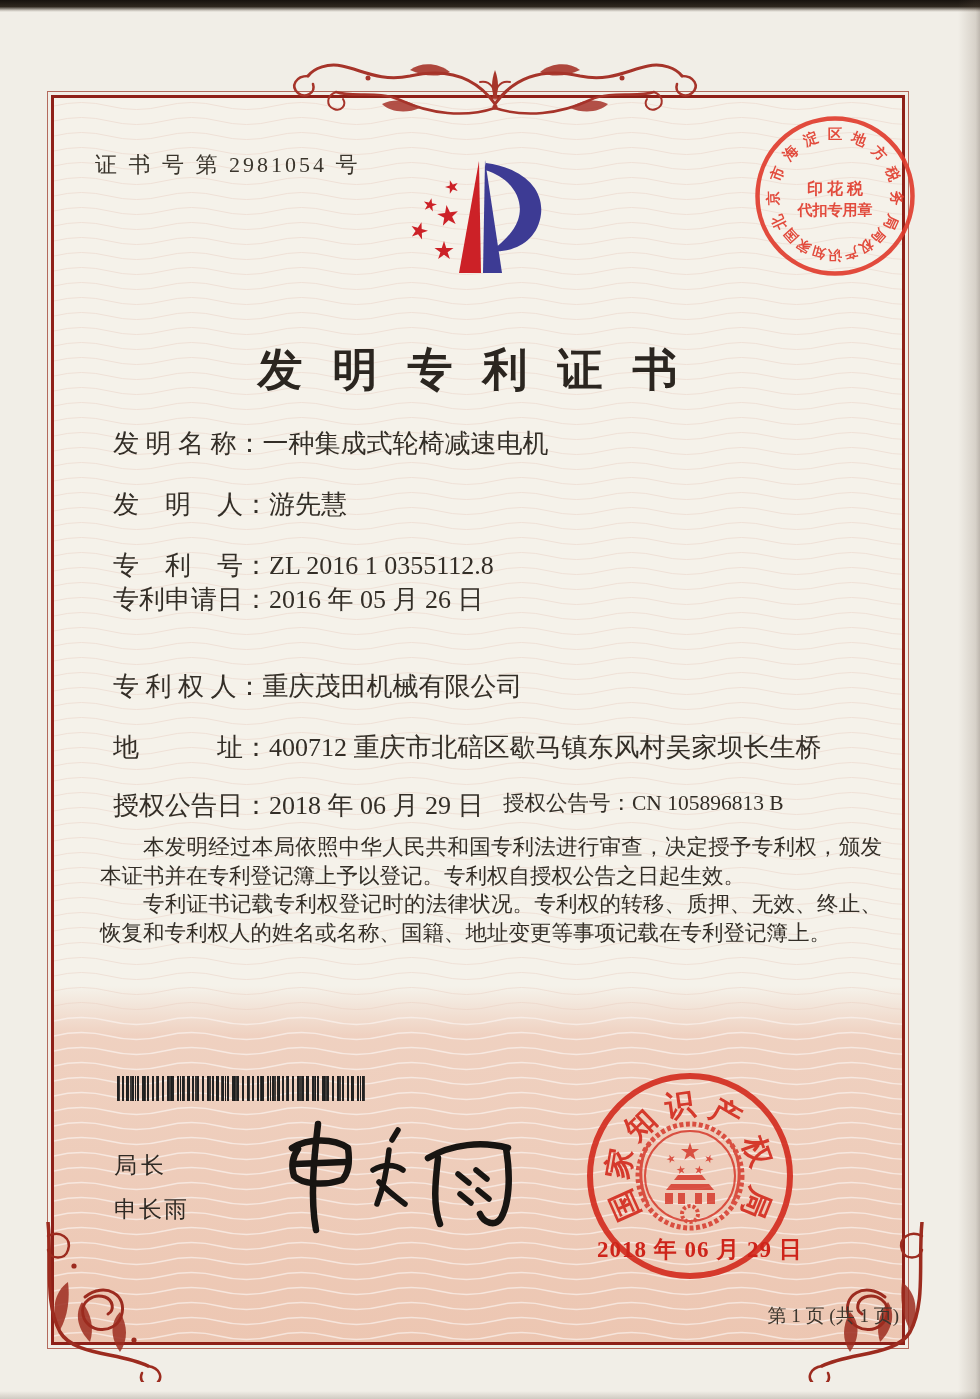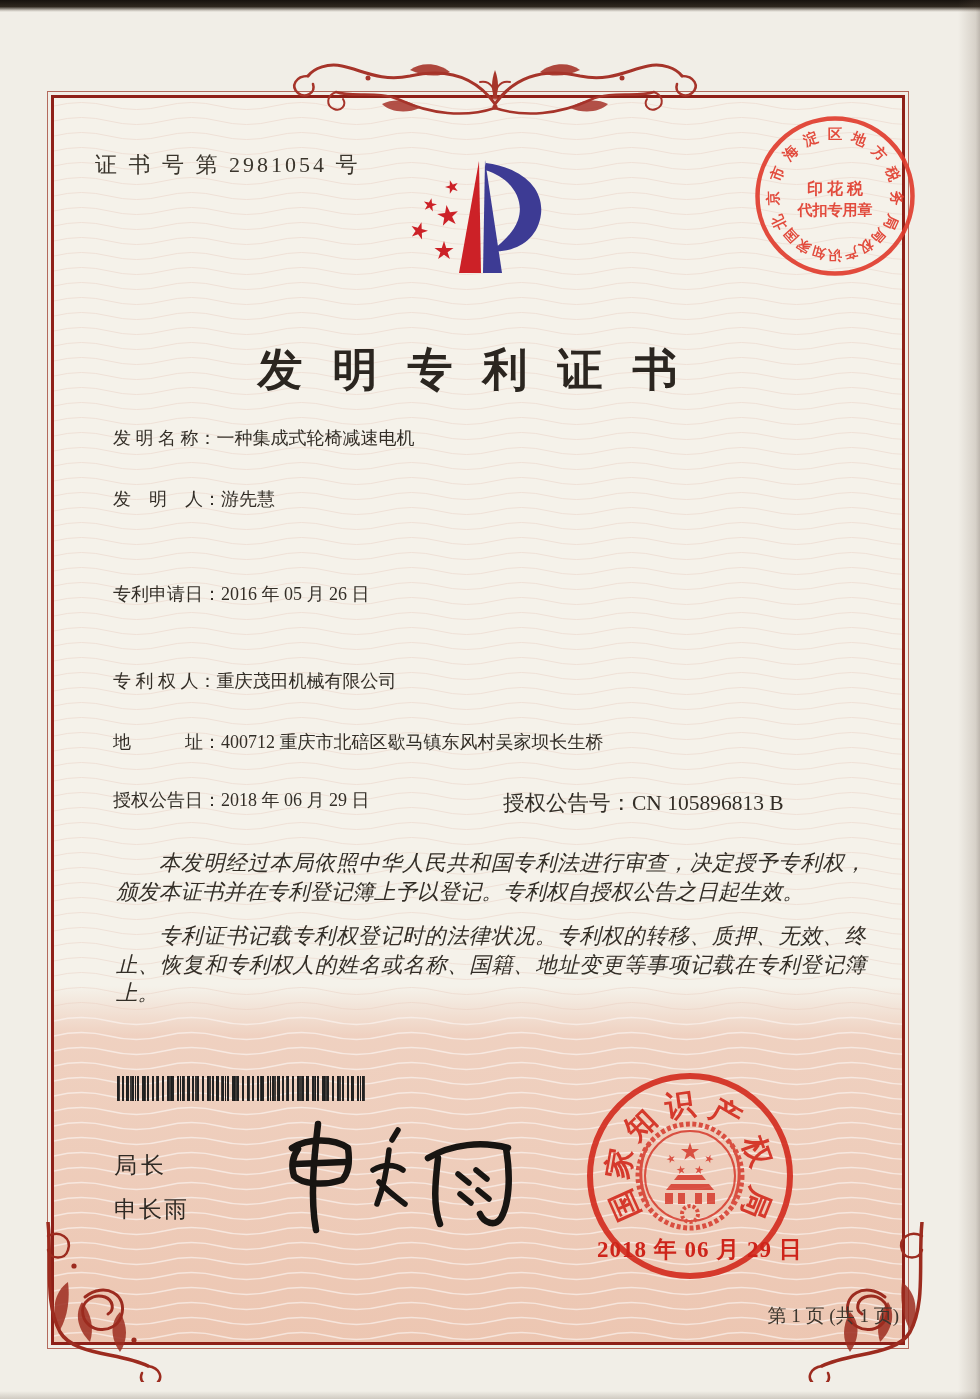--- a/index.html
+++ b/index.html
@@ -13,26 +13,26 @@
   .scan-bottom{position:absolute;left:0;bottom:0;width:980px;height:8px;
     background:linear-gradient(transparent,rgba(90,75,60,.22));}
   
   .frame{position:absolute;left:51px;top:95px;width:848px;height:1244px;
     border:3px solid #8e2018;outline:1px solid #b46a5d;outline-offset:3px;}
   .frame-bg{position:absolute;left:0;top:0;}
   
   .certno{position:absolute;left:95px;top:150px;font-size:22px;color:#3a352c;letter-spacing:3px;}
   .title{position:absolute;left:51px;top:292px;width:848px;text-align:center;
     font-size:45px;font-weight:700;color:#2b2620;letter-spacing:30px;padding-left:15px;box-sizing:border-box;margin-top:48px;}
-  .frow{position:absolute;left:113px;font-size:18px;color:#332e27;white-space:nowrap;text-align:right;}
+  .frow{position:absolute;left:113px;font-size:26px;color:#332e27;white-space:nowrap;text-align:right;}
   .frow .lbl{color:#332e27;}
   .grantno{position:absolute;left:480px;top:788px;font-size:21.5px;color:#332e27;white-space:nowrap;margin-left:23px;}
   .paras{position:absolute;left:100px;top:833px;width:782px;font-size:21.5px;line-height:28.5px;
     color:#332e27;text-align:justify;}
-  .paras p{margin:16px;text-indent:2em;font-style:italic;}
+  .paras p{margin:0;text-indent:2em;}
   .barcode{position:absolute;left:117px;top:1076px;width:248px;height:25px;
     background:
       repeating-linear-gradient(90deg,#222 0 2px,transparent 2px 5px),
       repeating-linear-gradient(90deg,#1c1c1c 0 1px,transparent 1px 9px),
       repeating-linear-gradient(90deg,rgba(30,30,30,.85) 0 3px,transparent 3px 13px);}
   .dtitle{position:absolute;left:114px;top:1150px;font-size:23px;color:#2f2a24;letter-spacing:4px;}
   .dname{position:absolute;left:114px;top:1194px;font-size:23px;color:#2f2a24;letter-spacing:2px;}
   .sig{position:absolute;left:262px;top:1118px;}
   .sealwrap{position:absolute;left:580px;top:1066px;}
   .sealdate{position:absolute;left:597px;top:1234px;font-size:23px;font-weight:700;color:#ce241a;letter-spacing:1px;}
@@ -156,20 +156,23 @@
     </g>
   </svg>
 
   <div class="title">发明专利证书</div>
 
   <div class="frow" style="top:426px">
     <span class="lbl">发 明 名 称：</span><span>一种集成式轮椅减速电机</span>
   </div>
   <div class="frow" style="top:487px">
     <span class="lbl">发　明　人：</span><span>游先慧</span>
+  </div>
+  <div class="frow" style="top:548px">
+    <span class="lbl">专　利　号：</span><span>ZL 2016 1 0355112.8</span>
   </div>
   <div class="frow" style="top:582px">
     <span class="lbl">专利申请日：</span><span>2016 年 05 月 26 日</span>
   </div>
   <div class="frow" style="top:669px">
     <span class="lbl">专 利 权 人：</span><span>重庆茂田机械有限公司</span>
   </div>
   <div class="frow" style="top:730px">
     <span class="lbl">地　　　址：</span><span>400712 重庆市北碚区歇马镇东风村吴家坝长生桥</span>
   </div>

